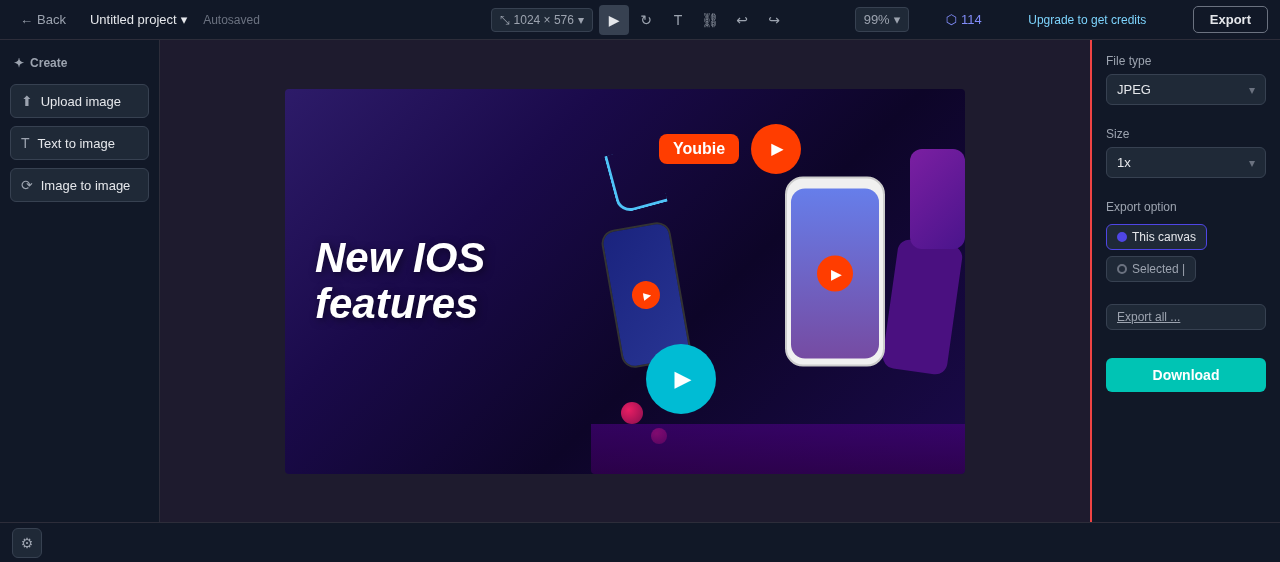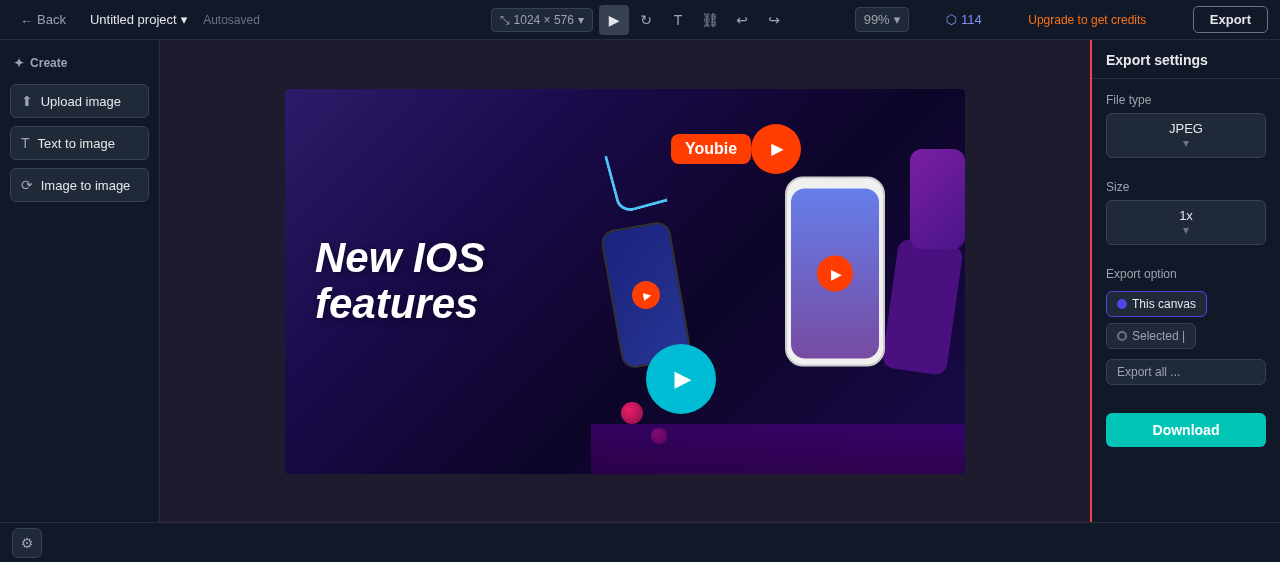--- a/index.html
+++ b/index.html
@@ -111,21 +111,21 @@
     }
     .credits-badge {
       display: flex;
       align-items: center;
       gap: 4px;
       color: #818cf8;
       font-size: 13px;
       cursor: pointer;
     }
     .upgrade-btn {
-      color: #f97316;
+      color: #7dd3fc;
       font-size: 12px;
       cursor: pointer;
       padding: 4px 10px;
       border-radius: 4px;
       text-decoration: none;
     }
     .export-btn {
       background: #111827;
       color: #e5e7eb;
       font-size: 13px;
@@ -408,21 +408,20 @@
       display: flex;
       align-items: center;
       justify-content: space-between;
       background: #1f2937;
       border: 1px solid #374151;
       border-radius: 6px;
       padding: 7px 10px;
       color: #e5e7eb;
       font-size: 13px;
       cursor: pointer;
-      flex-direction: column;
     }
     .select-arrow {
       color: #6b7280;
       font-size: 12px;
     }
     .export-option-label {
       color: #9ca3af;
       font-size: 12px;
       margin-bottom: 4px;
     }
@@ -555,21 +554,21 @@
           <div class="canvas-headline">
             <span>New IOS</span><br>
             <span>features</span>
           </div>
         </div>
         <div class="canvas-phones">
 
           <div style="position:absolute;left:20px;top:60px;width:50px;height:60px;border-left:3px solid #4fc3f7;border-bottom:3px solid #4fc3f7;border-radius:0 0 0 15px;transform:rotate(-15deg);z-index:3;"></div>
 
 
-          <div class="yt-badge" style="left:80px;top:45px;">
+          <div class="yt-badge" style="left:68px;top:45px;">
             <span>Youbie</span>
           </div>
 
           <div class="phone-main">
             <div class="phone-main-inner">
 
               <div style="position:absolute;top:50%;left:50%;transform:translate(-50%,-50%);width:36px;height:36px;background:#ff3d00;border-radius:50%;display:flex;align-items:center;justify-content:center;">
                 <span style="color:white;font-size:14px;margin-left:3px;">▶</span>
               </div>
             </div>
@@ -598,23 +597,20 @@
 
           <div style="position:absolute;bottom:0;left:0;right:0;height:50px;background:linear-gradient(180deg,rgba(75,0,130,0.6),rgba(50,0,80,0.8));border-radius:0 0 4px 4px;"></div>
 
           <div style="position:absolute;right:0;top:60px;width:55px;height:100px;background:linear-gradient(135deg,#7b1fa2,#4a148c);border-radius:12px;z-index:3;"></div>
         </div>
       </div>
     </div>
   </div>
 
   <div class="right-panel">
-    <div class="panel-header">
-      <div class="panel-title">Export settings</div>
-    </div>
     <div class="panel-body">
 
       <div class="field-group">
         <div class="field-label">File type</div>
         <div class="select-field">
           <span>JPEG</span>
           <span class="select-arrow">▾</span>
         </div>
       </div>
 
@@ -631,21 +627,21 @@
         <div class="option-buttons">
           <div class="option-btn active">
             <span class="radio-dot"></span>
             <span>This canvas</span>
           </div>
           <div class="option-btn">
             <span class="radio-dot-empty"></span>
             <span>Selected |</span>
           </div>
         </div>
-        <div class="option-btn" style="margin-top:4px;">
+        <div class="option-btn" style="margin-top:16px;text-decoration:underline;">
           <span>Export all ...</span>
         </div>
       </div>
 
       <button class="download-btn">
         <span>Download</span>
       </button>
 
     </div>
   </div>

